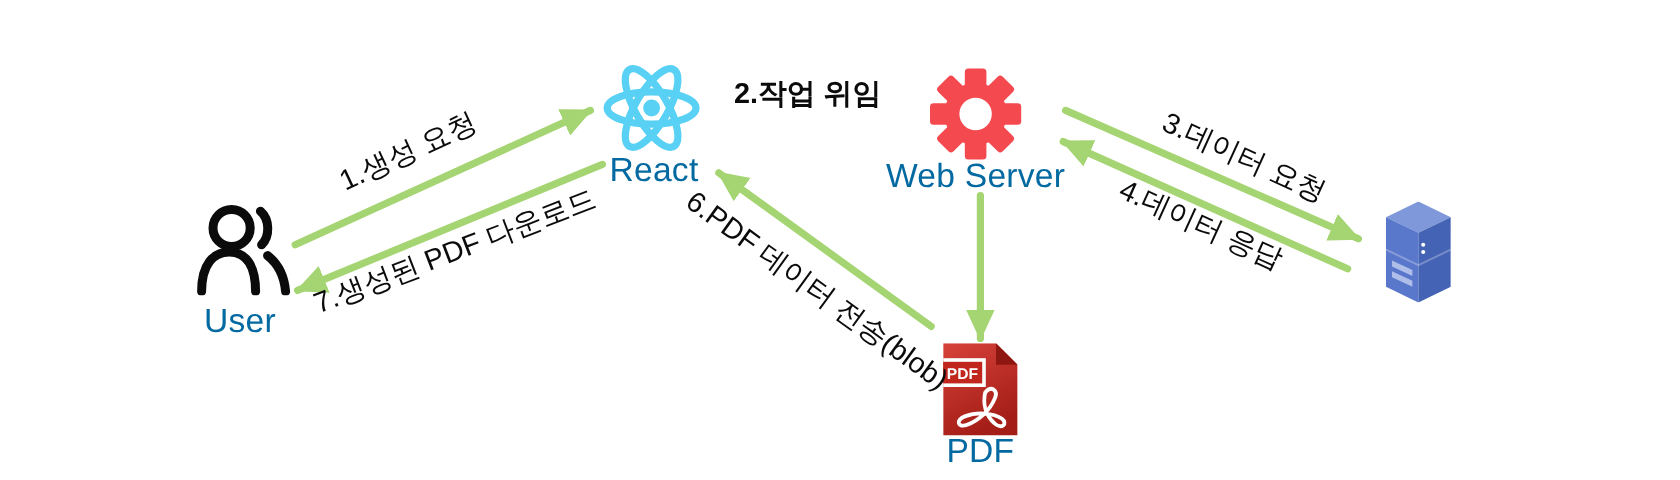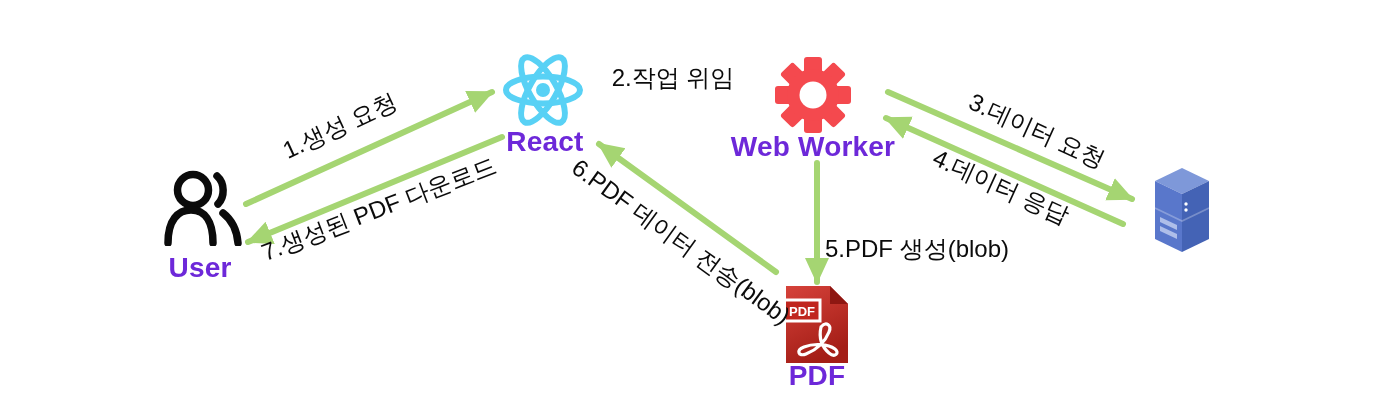--- a/index.html
+++ b/index.html
@@ -4,28 +4,28 @@
 <style>
   html,body{margin:0;padding:0;background:#fff;}
   #canvas{
     position:relative;width:1400px;height:400px;background:#fff;overflow:hidden;
     font-family:"Liberation Sans",sans-serif;color:#0b0b0b;
   }
   #arrow-layer{position:absolute;left:0;top:0;width:1400px;height:400px;}
   .node-icon{position:absolute;}
   .node-label{
     position:absolute;transform:translate(-50%,-50%);
-    font-size:28px;font-weight:700;white-space:nowrap;color:#6d28d9;letter-spacing:.2px;
+    font-size:28px;font-weight:400;white-space:nowrap;color:#0369a1;letter-spacing:.2px;
   }
   .edge-label{
     position:absolute;transform-origin:center;white-space:nowrap;
     font-size:24px;font-weight:500;color:#0b0b0b;
   }
   .l1{left:340px;top:126px;transform:translate(-50%,-50%) rotate(-25deg);}
-  .l2{left:673px;top:78px;transform:translate(-50%,-50%);}
+  .l2{left:673px;top:78px;transform:translate(-50%,-50%);font-weight:bold;}
   .l3{left:1037px;top:131px;transform:translate(-50%,-50%) rotate(24.5deg);}
   .l4{left:1001px;top:187px;transform:translate(-50%,-50%) rotate(24.5deg);}
   .l5{left:917px;top:249px;transform:translate(-50%,-50%);}
   .l6{left:681px;top:242px;transform:translate(-50%,-50%) rotate(36deg);}
   .l7{left:379px;top:209px;transform:translate(-50%,-50%) rotate(-21deg);}
   .pdf-badge-text{font-weight:bold;}
 </style>
 </head>
 <body>
 
@@ -72,21 +72,21 @@
       <rect x="-9" y="-38" width="18" height="18" rx="3" transform="rotate(90)"></rect>
       <rect x="-9" y="-38" width="18" height="18" rx="3" transform="rotate(135)"></rect>
       <rect x="-9" y="-38" width="18" height="18" rx="3" transform="rotate(180)"></rect>
       <rect x="-9" y="-38" width="18" height="18" rx="3" transform="rotate(225)"></rect>
       <rect x="-9" y="-38" width="18" height="18" rx="3" transform="rotate(270)"></rect>
       <rect x="-9" y="-38" width="18" height="18" rx="3" transform="rotate(315)"></rect>
       <circle r="26" fill="#F4494E"></circle>
     </g>
     <circle r="13.5" fill="#ffffff"></circle>
   </svg>
-  <div class="node-label" style="left:813px;top:147px">Web Worker</div>
+  <div class="node-label" style="left:813px;top:147px">Web Server</div>
 
   <svg class="node-icon" style="left:1155px;top:168px" width="54" height="84" viewBox="0 0 54 84">
     <polygon points="27,0 54,13 27,26 0,13" fill="#7E98D9"></polygon>
     <polygon points="0,13 27,26 27,84 0,71" fill="#5977CB"></polygon>
     <polygon points="27,26 54,13 54,71 27,84" fill="#4463B5"></polygon>
     <path d="M 0 40 L 27 53 L 54 40" fill="none" stroke="rgba(255,255,255,0.28)" stroke-width="1.6"></path>
     <circle cx="31" cy="36" r="1.7" fill="#ffffff"></circle>
     <circle cx="31" cy="42" r="1.7" fill="#ffffff"></circle>
     <polygon points="5,49 22,57 22,62 5,54" fill="#AEBEE9"></polygon>
     <polygon points="5,58 22,66 22,71 5,63" fill="#AEBEE9"></polygon>
@@ -104,17 +104,16 @@
     <rect x="-2" y="14" width="36" height="21" fill="#C0261E" stroke="#ffffff" stroke-width="3"></rect>
     <text class="pdf-badge-text" x="16" y="30" text-anchor="middle" font-size="13" fill="#ffffff" font-family="Liberation Sans, sans-serif">PDF</text>
     <path d="M 35 41 C 40 35 46 39 43 46 C 39 56 30 64 20 68 C 12 71 10 64 18 61 C 28 57 42 58 49 63 C 54 67 49 72 43 67 C 35 60 33 50 35 41" fill="none" stroke="#ffffff" stroke-width="3.2" stroke-linecap="round"></path>
   </svg>
   <div class="node-label" style="left:817px;top:376px">PDF</div>
 
   <div class="edge-label l1">1.생성 요청</div>
   <div class="edge-label l2">2.작업 위임</div>
   <div class="edge-label l3">3.데이터 요청</div>
   <div class="edge-label l4">4.데이터 응답</div>
-  <div class="edge-label l5">5.PDF 생성(blob)</div>
   <div class="edge-label l6">6.PDF 데이터 전송(blob)</div>
   <div class="edge-label l7">7.생성된 PDF 다운로드</div>
 
 </div>
 
 </body></html>

